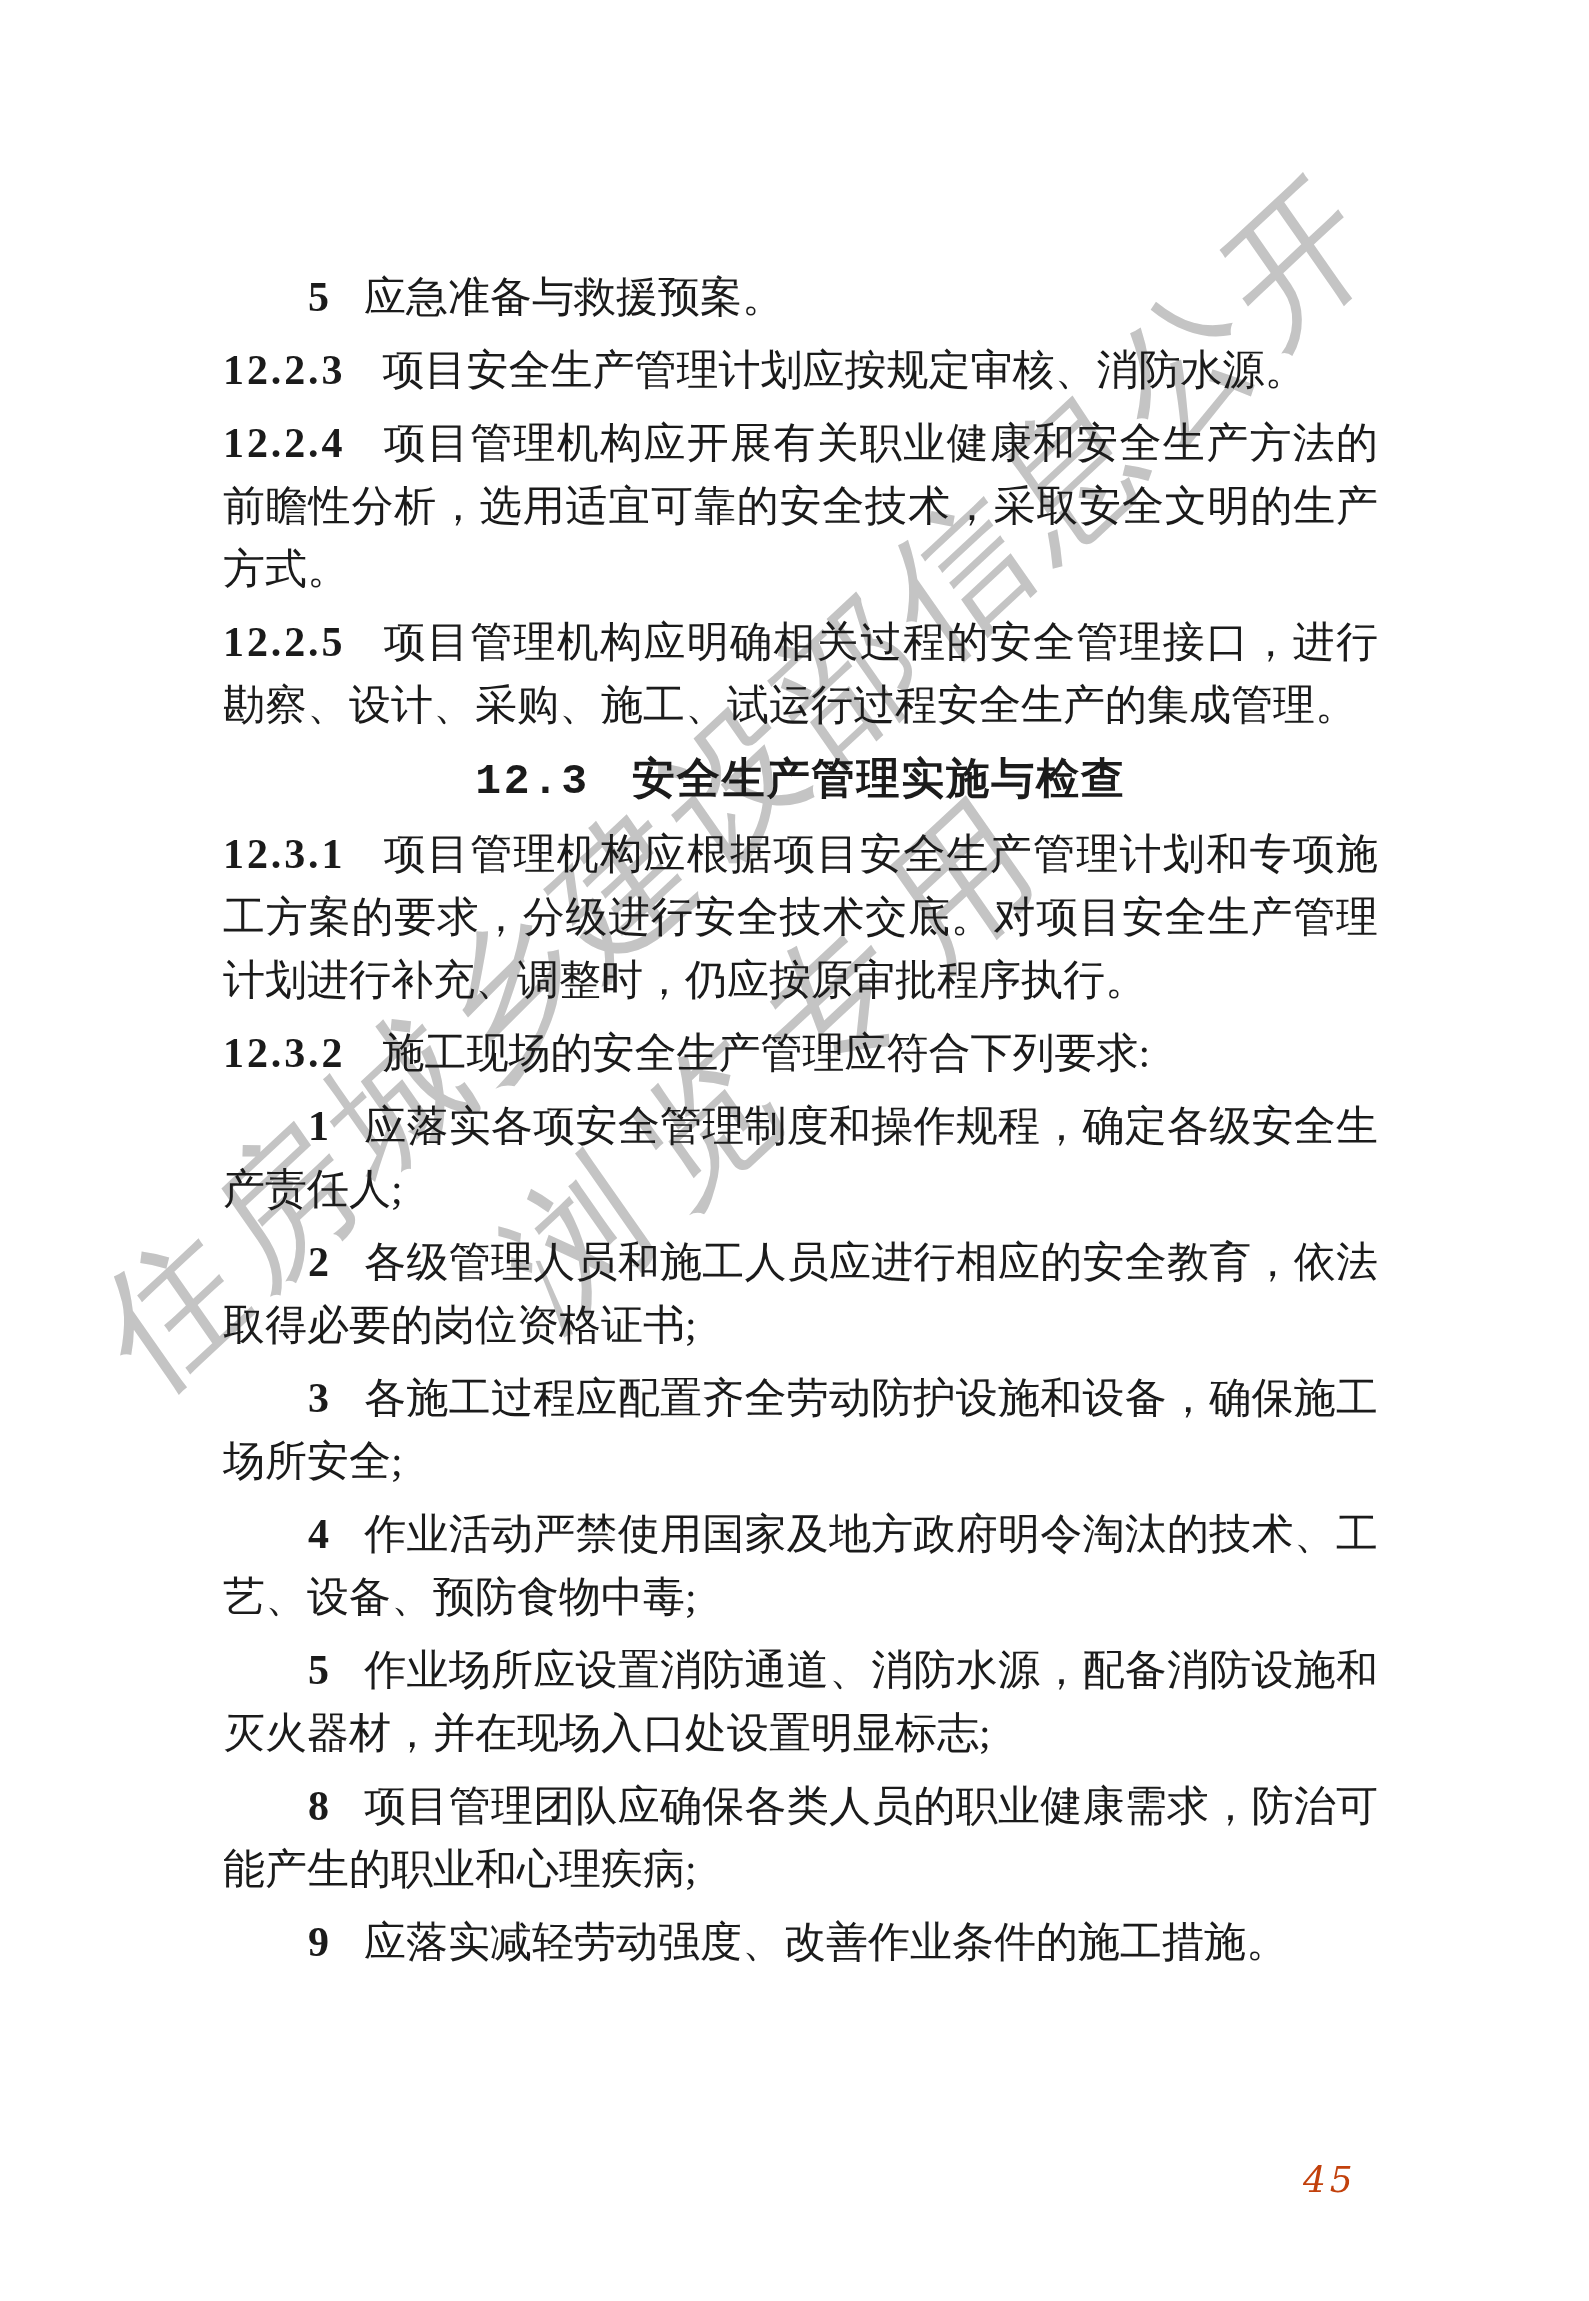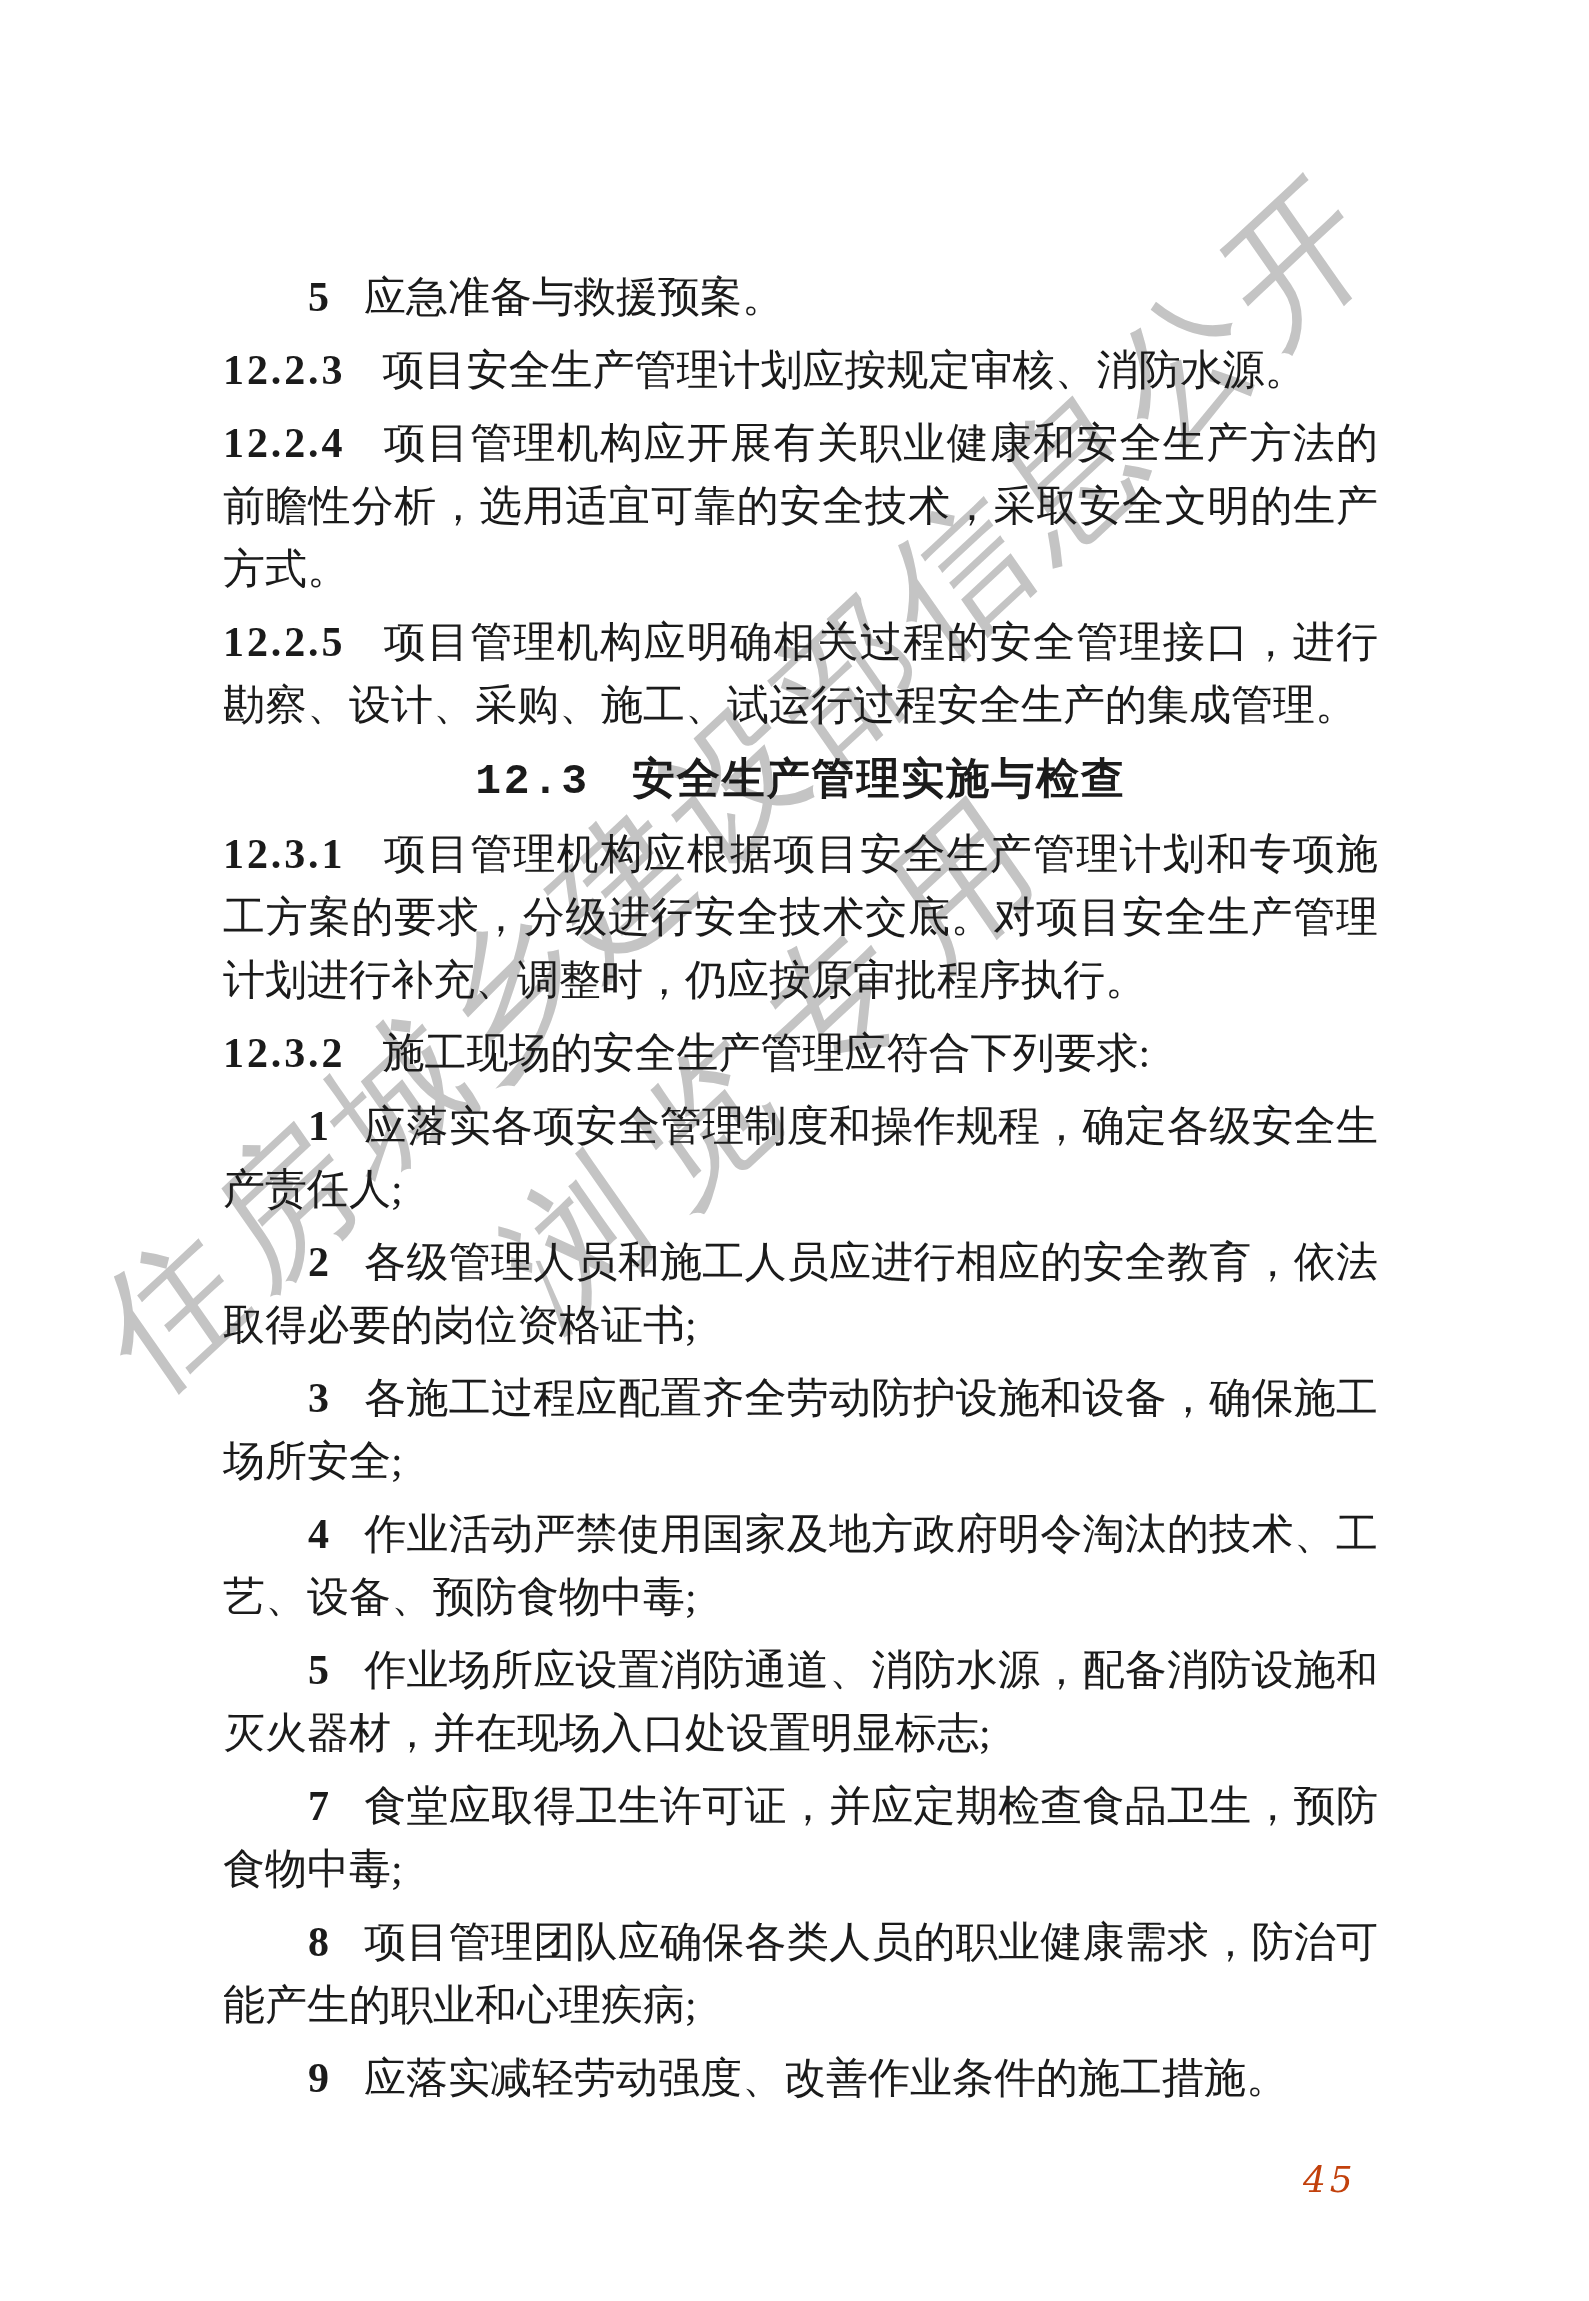--- a/index.html
+++ b/index.html
@@ -116,21 +116,20 @@
 
     <p class="item"><span class="num">2</span><span>各级管理人员和施工人员应进行相应的安全教育，依法取得必要的岗位资格证书;</span></p>
 
     <p class="item"><span class="num">3</span><span>各施工过程应配置齐全劳动防护设施和设备，确保施工场所安全;</span></p>
 
     <p class="item"><span class="num">4</span><span>作业活动严禁使用国家及地方政府明令淘汰的技术、工艺、设备、预防食物中毒;</span></p>
 
     <p class="item"><span class="num">5</span><span>作业场所应设置消防通道、消防水源，配备消防设施和灭火器材，并在现场入口处设置明显标志;</span></p>
 
 
-    <p class="item"><span class="num">7</span><span>食堂应取得卫生许可证，并应定期检查食品卫生，预防食物中毒;</span></p>
 
     <p class="item"><span class="num">8</span><span>项目管理团队应确保各类人员的职业健康需求，防治可能产生的职业和心理疾病;</span></p>
 
     <p class="item"><span class="num">9</span><span>应落实减轻劳动强度、改善作业条件的施工措施。</span></p>
 
   </div>
 
   <div class="page-number">45</div>
 
 </div>

